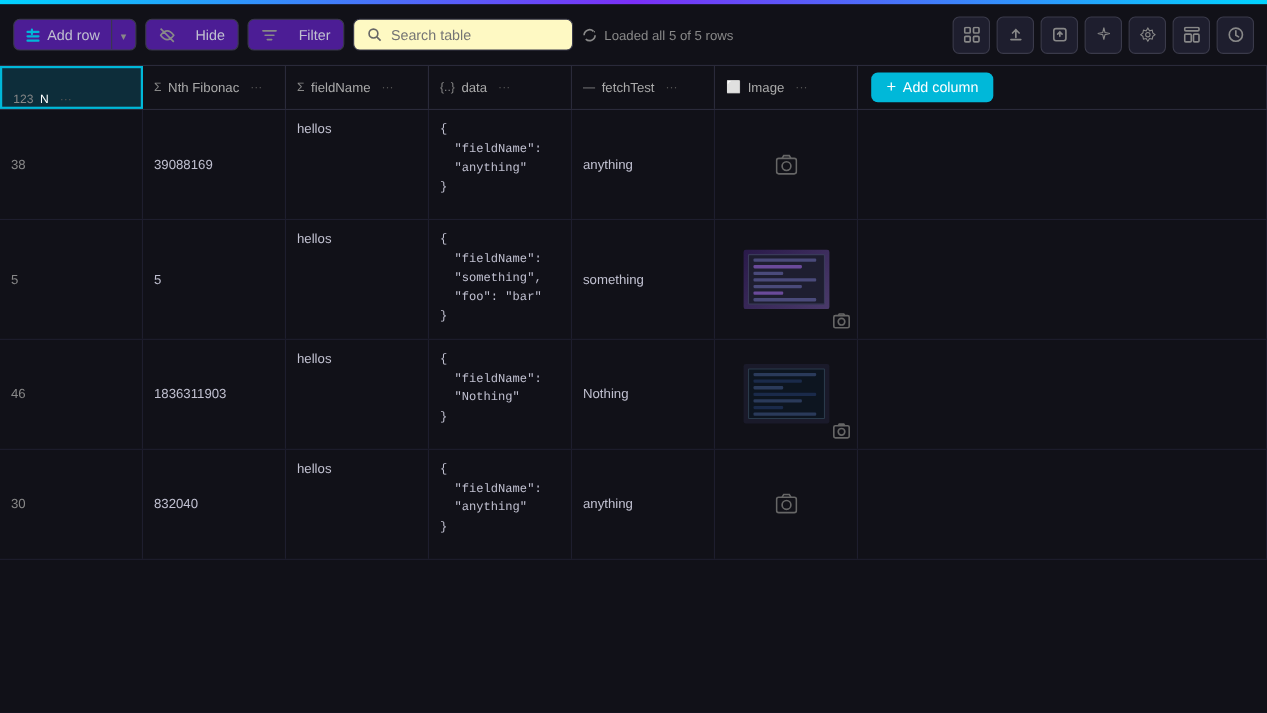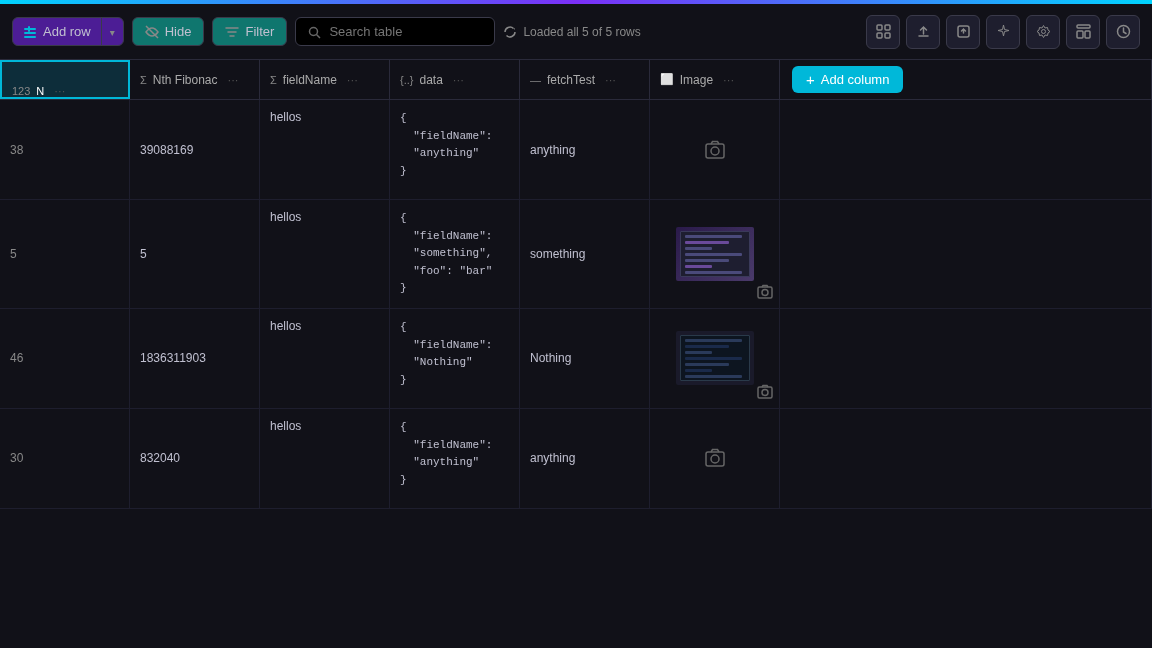--- a/index.html
+++ b/index.html
@@ -26,22 +26,22 @@
       background: #111118;
       height: 56px;
       padding: 0 12px;
       gap: 8px;
       border-bottom: 1px solid #2a2a3a;
     }
 
     .btn {
       display: flex;
       align-items: center;
-      gap: 6px;
-      background: #0f766e;
+      gap: 19px;
+      background: #4c1d95;
       border: 1px solid #3a3a4a;
       border-radius: 6px;
       color: #c0c0d0;
       padding: 6px 12px;
       cursor: pointer;
       font-size: 13px;
       white-space: nowrap;
     }
 
     .btn-add-row {
@@ -59,22 +59,22 @@
       border-right: 1px solid #3a3a4a;
       cursor: pointer;
     }
     .btn-add-row .caret-part {
       padding: 6px 8px;
       cursor: pointer;
     }
 
     .search-box {
       display: flex;
-      align-items: flex-end;
-      background: #000000;
+      align-items: center;
+      background: #fef9c3;
       border: 1px solid #3a3a4a;
       border-radius: 6px;
       padding: 6px 12px;
       gap: 8px;
       flex: 0 0 200px;
     }
     .search-box input {
       background: transparent;
       border: none;
       outline: none;

